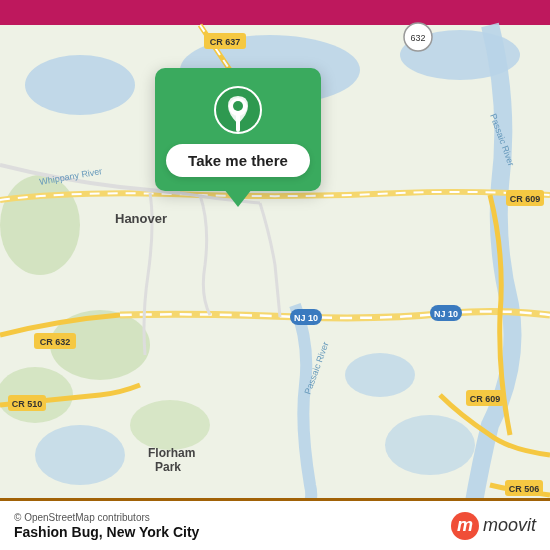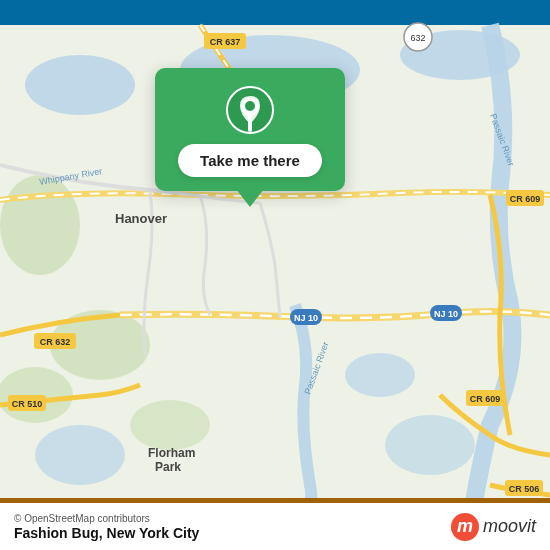--- a/index.html
+++ b/index.html
@@ -9,37 +9,37 @@
       height: 550px;
       overflow: hidden;
       font-family: Arial, sans-serif;
       position: relative;
     }
 
     #map-container {
       width: 550px;
       height: 550px;
       position: relative;
-      background-color: #0369a1;
+      background-color: #be185d;
       overflow: hidden;
     }
 
     
     #map-bg {
       position: absolute;
       top: 0; left: 0;
       width: 100%; height: 100%;
     }
 
     
     #popup-card {
       position: absolute;
       top: 68px;
       left: 155px;
-      width: 190px;
+      width: 166px;
       background: #3aaa5e;
       border-radius: 10px;
       display: flex;
       flex-direction: column;
       align-items: center;
       padding: 18px 20px 14px 20px;
       box-shadow: 0 4px 16px rgba(0,0,0,0.22);
       z-index: 10;
     }
 
@@ -75,21 +75,21 @@
       white-space: nowrap;
     }
 
     
     #bottom-bar {
       position: absolute;
       bottom: 0;
       left: 0;
       width: 100%;
       background: white;
-      border-top: 5px solid #a16207;
+      border-top: 3px solid #a16207;
       padding: 8px 14px 8px 14px;
       display: flex;
       align-items: center;
       justify-content: space-between;
       z-index: 20;
       height: 52px;
     }
 
     #bottom-left {
       display: flex;

